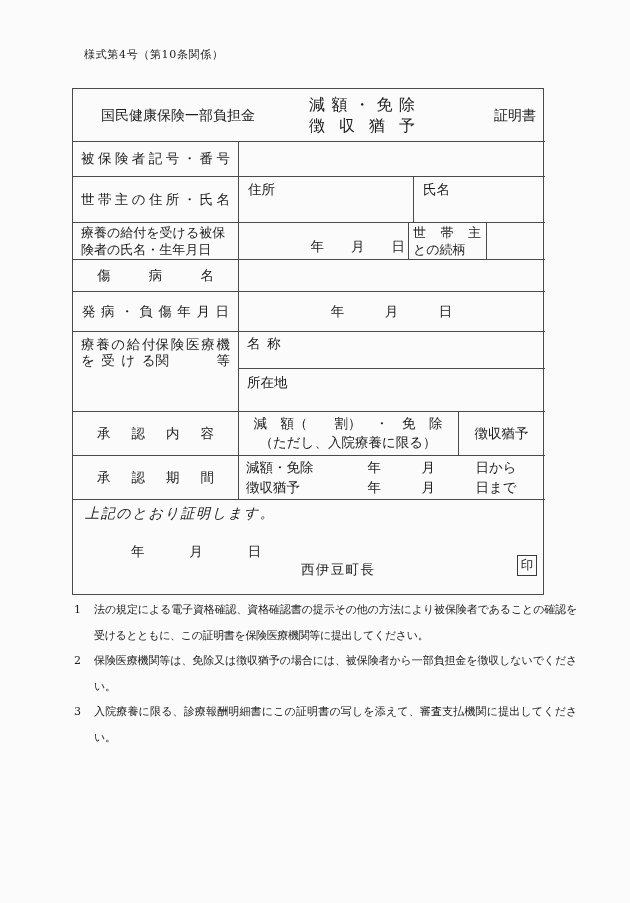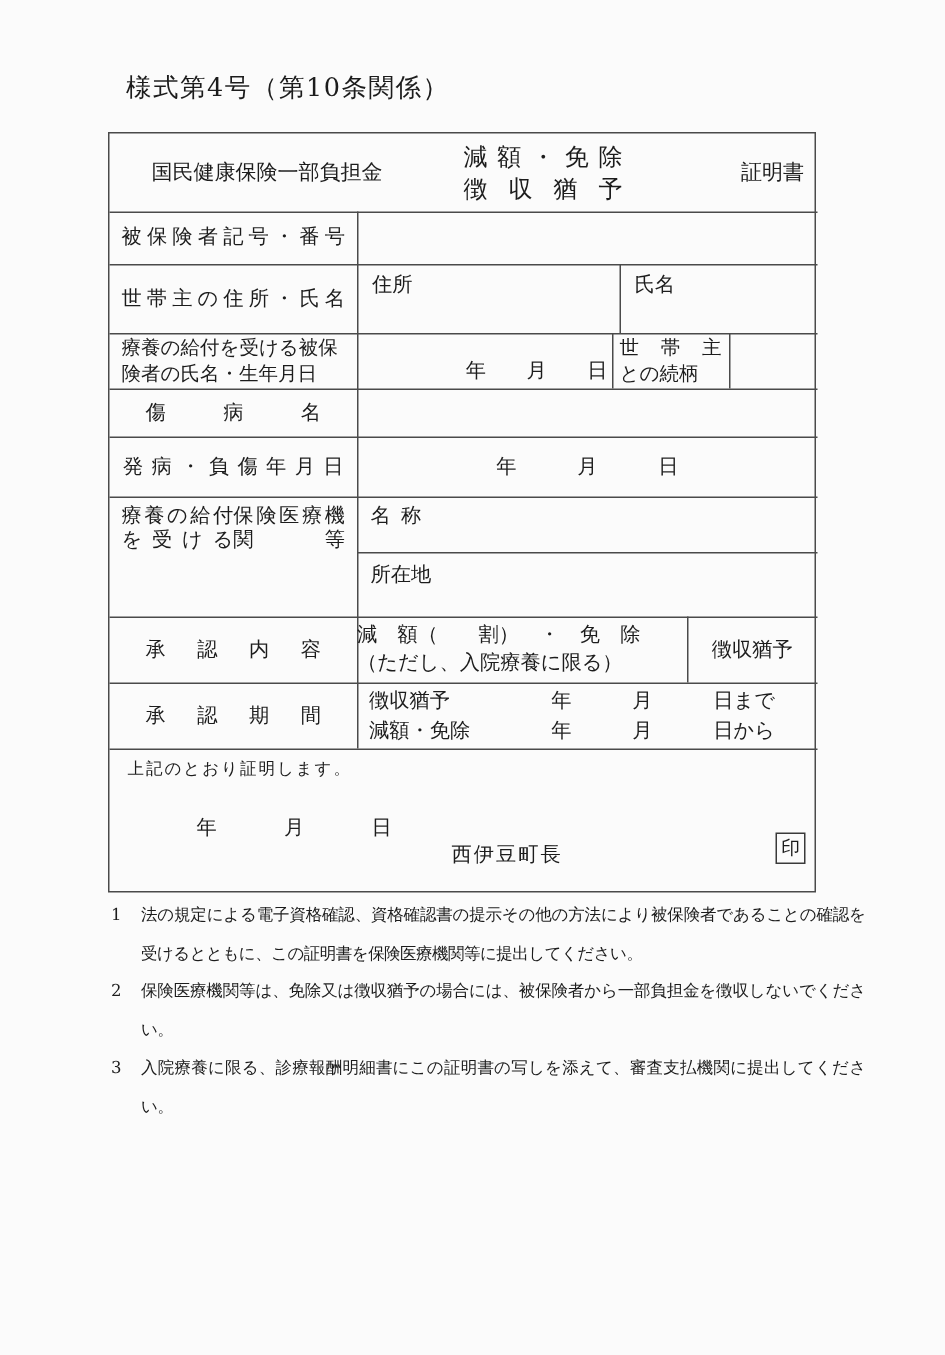--- a/index.html
+++ b/index.html
@@ -3,21 +3,21 @@
 <meta charset="utf-8">
 <style>
   * { margin:0; padding:0; box-sizing:border-box; }
   html,body { width:630px; height:903px; }
   body {
     background:#fbfbfb;
     font-family:"DejaVu Serif","Liberation Serif",serif;
     color:#1c1c1c;
   }
   .paper { position:relative; width:630px; height:903px; overflow:hidden; }
-  .form-title { position:absolute; left:84px; top:47px; font-size:17px; letter-spacing:0.06em; }
+  .form-title { position:absolute; left:84px; top:47px; font-size:11px; letter-spacing:0.06em; }
 
   
   .tbl { position:absolute; left:72px; top:88px; width:472px; height:507px; border:1px solid #4a4a4a; }
   .hline, .vline { position:absolute; background:#4a4a4a; }
   .hline { height:1px; left:0; width:472px; }
   .vline { width:1px; }
   .h52  { top:52px; }  .h87  { top:87px; }  .h133 { top:133px; }
   .h170 { top:170px; } .h202 { top:202px; } .h242 { top:242px; }
   .h279 { top:279px; left:165px; width:307px; }
   .h322 { top:322px; } .h366 { top:366px; } .h410 { top:410px; }
@@ -49,27 +49,27 @@
   .r8-label { top:366px; height:44px; line-height:44px; padding:0 24px; }
 
   
   .r2-addr { left:165px; top:87px;  width:175px; height:46px; padding:5px 0 0 10px; }
   .r2-name { left:340px; top:87px;  width:132px; height:46px; padding:5px 0 0 10px; }
   .r3-date { left:165px; top:133px; width:170px; height:37px; display:flex; align-items:flex-end; justify-content:flex-end; padding:0 3px 3px 0; }
   .r3-rel  { left:335px; top:133px; width:78px;  height:37px; padding:2px 5px; line-height:17px; font-size:13px; }
   .r5-date { left:165px; top:202px; width:307px; height:40px; line-height:40px; text-align:center; }
   .r6-name { left:165px; top:242px; width:307px; height:37px; padding:4px 0 0 9px; letter-spacing:0.5em; }
   .r6-addr { left:165px; top:279px; width:307px; height:43px; padding:6px 0 0 9px; }
-  .r7-mid  { left:165px; top:322px; width:220px; height:44px; display:flex; flex-direction:column; justify-content:center; text-align:left; line-height:19px; }
+  .r7-mid  { left:165px; top:322px; width:220px; height:44px; display:flex; flex-direction:column; justify-content:center; text-align:center; line-height:19px; }
   .r7-right{ left:385px; top:322px; width:87px;  height:44px; line-height:44px; text-align:center; }
   .r8-val  { left:165px; top:366px; width:307px; height:44px; padding:3px 0 0 8px; line-height:19.5px; }
 
   
   .r9 { left:0; top:410px; width:472px; height:97px; }
-  .cert-statement { position:absolute; left:12px;  top:6px;  font-size:11px; letter-spacing:0.12em; }
+  .cert-statement { position:absolute; left:12px;  top:6px;  font-size:14px; letter-spacing:0.12em;font-style:italic; }
   .cert-date      { position:absolute; left:58px;  top:44px; font-size:13.5px; letter-spacing:0.08em; }
   .cert-signer    { position:absolute; left:228px; top:62px; font-size:13.5px; letter-spacing:0.1em; }
   .seal { position:absolute; left:444px; top:56px; width:20px; height:21px; border:1px solid #3a3a3a;
           display:flex; align-items:center; justify-content:center; font-size:12.5px; letter-spacing:0; }
 
   
   .notes { position:absolute; left:74px; top:597px; width:503px; }
   .note  { display:flex; font-size:11px; line-height:25.5px; letter-spacing:-0.35px; }
   .note-num  { width:20px; flex-shrink:0; }
   .note-text { flex:1; text-align:justify; }
@@ -136,22 +136,22 @@
 
     <div class="cell lab r7-label just">承認内容</div>
     <div class="cell r7-mid">
       <div>減　額（　　割）　・　免　除</div>
       <div>（ただし、入院療養に限る）</div>
     </div>
     <div class="cell r7-right">徴収猶予</div>
 
     <div class="cell lab r8-label just">承認期間</div>
     <div class="cell r8-val">
+      <div>減額・免除　　　　年　　　月　　　日から</div>
       <div>徴収猶予　　　　　年　　　月　　　日まで</div>
-      <div>減額・免除　　　　年　　　月　　　日から</div>
     </div>
 
     <div class="cell r9">
       <div class="cert-statement">上記のとおり証明します。</div>
       <div class="cert-date">年　　　月　　　日</div>
       <div class="cert-signer">西伊豆町長</div>
       <div class="seal">印</div>
     </div>
 
   </div>

